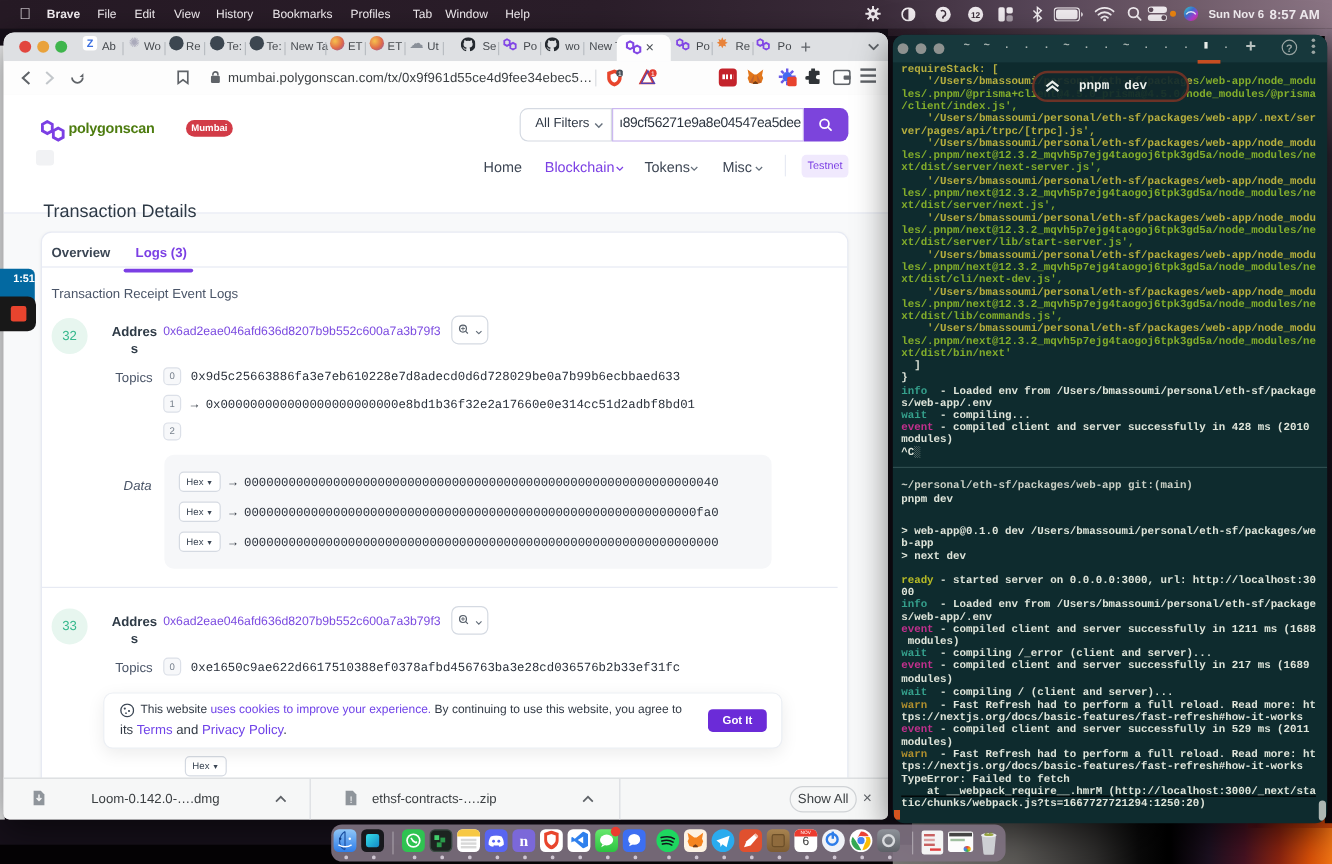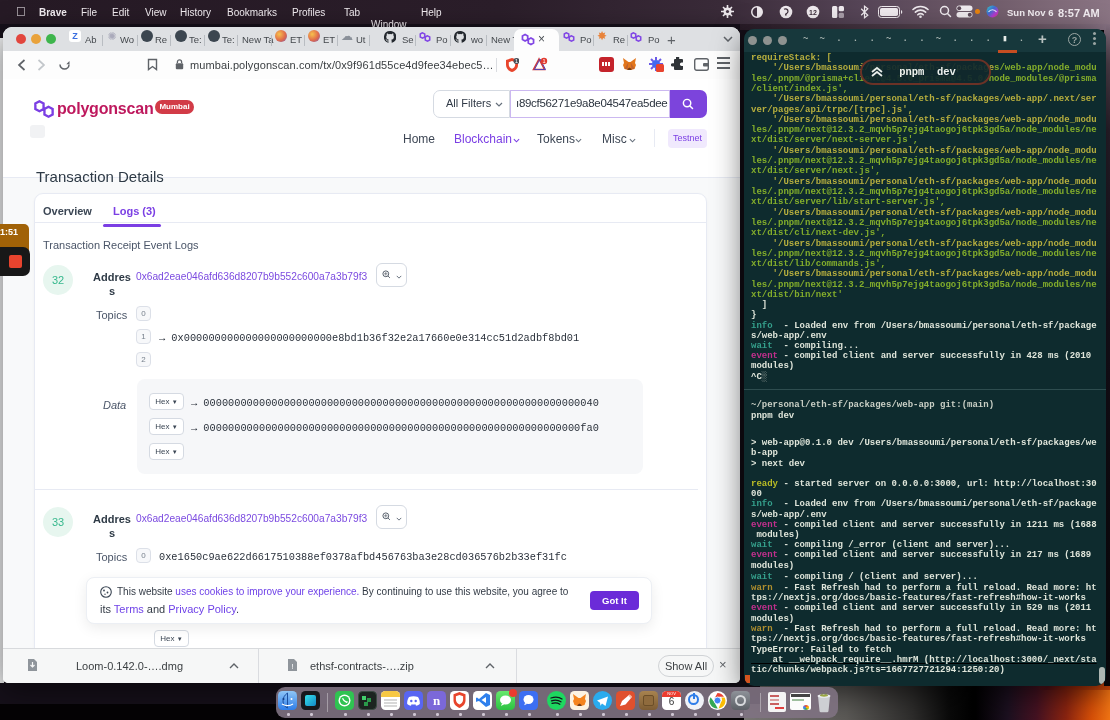--- a/index.html
+++ b/index.html
@@ -54,22 +54,22 @@
 .yl { color:#b6ae3e; } .gr { color:#83ad2b; } .wh { color:#dfe5da; }
 .cy { color:#35a08c; } .mg { color:#c2308d; } .rd { color:#b8bb26; }
 .wa { color:#b08f2e; } .gy { color:#c9cfc5; }
 
 
 #dock { position:absolute; left:276px; top:687px; width:562px; height:31px; border-radius:9px;
   background:rgba(128,114,130,.9); }
 .dicon { position:absolute; top:4px; width:19px; height:19px; border-radius:4.5px; }
 
 
-#loomtime { position:absolute; left:0; top:224px; width:29px; height:35px; background:#a16207;
-  border-radius:0 5px 5px 0; color:#fff; font-size:9px; font-weight:bold; text-align:left; line-height:17px; }
+#loomtime { position:absolute; left:0; top:224px; width:29px; height:35px; background:#0369a1;
+  border-radius:0 5px 5px 0; color:#fff; font-size:9px; font-weight:bold; text-align:right; line-height:17px; }
 #loomstop { position:absolute; left:0; top:247px; width:30px; height:29px; background:#181818; border-radius:0 7px 7px 0; }
 #loomstop div { position:absolute; left:9px; top:8px; width:13px; height:13px; background:#e8442e; border-radius:2px; }
 </style>
 </head>
 <body>
 <div id="desktop"></div>
 <div id="glow"></div>
 <div id="glow2"></div>
 <div id="deskleft"></div>
 <div style="position:absolute;left:1104px;top:24px;width:6px;height:662px;background:linear-gradient(180deg,#877283 0%,#5a4a56 6%,#2e2430 16%,#1b1420 40%,#120d14 70%,#0c080c 100%);"></div>
@@ -78,21 +78,21 @@
 <div id="menubar">
   <div class="mi" style="left:16px;top:4px;font-size:13px;"></div>
   <div class="mi" style="left:39px;font-weight:bold;">Brave</div>
   <div class="mi" style="left:81px;">File</div>
   <div class="mi" style="left:112px;">Edit</div>
   <div class="mi" style="left:145px;">View</div>
   <div class="mi" style="left:180px;">History</div>
   <div class="mi" style="left:227px;">Bookmarks</div>
   <div class="mi" style="left:292px;">Profiles</div>
   <div class="mi" style="left:344px;">Tab</div>
-  <div class="mi" style="left:371px;margin-top:12px;">Window</div>
+  <div class="mi" style="left:371px;">Window</div>
   <div class="mi" style="left:421px;">Help</div>
 
   <svg class="abs" style="left:721px;top:5px;" width="13" height="13" viewBox="0 0 13 13">
       <circle cx="6.5" cy="6.5" r="4" fill="#efeaee"></circle>
       <g stroke="#efeaee" stroke-width="1.6">
         <path d="M6.5 0v13M0 6.5h13M2 2l9 9M11 2l-9 9"></path>
       </g>
       <circle cx="6.5" cy="6.5" r="1.6" fill="#473847"></circle>
     </svg>
   <svg class="abs" style="left:751px;top:6px;" width="12" height="12" viewBox="0 0 12 12">
@@ -275,21 +275,21 @@
         <rect x="0.7" y="0.7" width="13.6" height="11.6" rx="2" stroke="#5f6368" stroke-width="1.4" fill="none"></rect>
         <rect x="9" y="5" width="6" height="3.4" rx="1" fill="#5f6368"></rect>
       </svg>
     <div class="abs" style="left:714px;top:6px;width:13px;height:2px;background:#5f6368;box-shadow:0 5px 0 #5f6368,0 10px 0 #5f6368;"></div>
   </div>
   <div id="page">
     <div id="pghead">
       <svg class="abs" style="left:30px;top:20px;" width="22" height="20" viewBox="0 0 24 22">
           <path fill="none" stroke="#7b3fe4" stroke-width="2.6" d="M7 2.5L2.5 5v6L7 13.5 11.5 11V5zM17 8.5L12.5 11v6l4.5 2.5L21.5 17v-6z"></path>
         </svg>
-      <div class="abs" style="left:54px;top:21px;font-size:16px;font-weight:bold;color:#be185d;letter-spacing:-.2px;">polygonscan</div>
+      <div class="abs" style="left:54px;top:21px;font-size:12px;font-weight:bold;color:#4d7c0f;letter-spacing:-.2px;">polygonscan</div>
       <div class="abs" style="left:152px;top:21px;width:39px;height:14px;background:#d23b47;border-radius:7px;color:#fff;font-size:8px;font-weight:bold;text-align:center;line-height:14px;">Mumbai</div>
       <div class="abs" style="left:27px;top:46px;width:15px;height:13px;background:#f1f2f4;border-radius:3px;"></div>
 
       <div class="abs" style="left:430px;top:11px;width:77px;height:28px;background:#fff;border:1px solid #d5dae2;border-radius:7px 0 0 7px;"></div>
       <div class="abs" style="left:443px;top:18px;font-size:11px;color:#313a47;">All Filters</div>
       <svg class="abs" style="left:492px;top:23px;" width="8" height="5" viewBox="0 0 8 5">
           <path d="M1 1l3 3 3-3" stroke="#66707c" stroke-width="1.2" fill="none"></path>
         </svg>
       <div class="abs" style="left:507px;top:11px;width:160px;height:28px;background:#fff;border:1px solid #cbb8f0;"></div>
       <div class="abs" style="left:513px;top:18px;font-size:11.5px;color:#2c343f;letter-spacing:-.3px;">ı89cf56271e9a8e04547ea5dee</div>
@@ -332,31 +332,33 @@
         <circle cx="5.5" cy="5.5" r="4.2" stroke="#555e69" stroke-width="1.4" fill="none"></circle>
         <path d="M8.8 8.8l2.6 2.6" stroke="#555e69" stroke-width="1.4"></path>
         <path d="M5.5 3v5M3 5.5h5" stroke="#555e69" stroke-width="1"></path>
       </svg>
     <svg class="abs" style="left:393px;top:196px;" width="6" height="4" viewBox="0 0 8 5">
         <path d="M1 1l3 3 3-3" stroke="#66707c" stroke-width="1.3" fill="none"></path>
       </svg>
 
     <div class="abs" style="left:93px;top:230px;font-size:11px;color:#4a5568;">Topics</div>
     <div class="tbadge" style="left:133px;top:227px;">0</div>
+    <div class="hex" style="left:156px;top:230px;">0x9d5c25663886fa3e7eb610228e7d8adecd0d6d728029be0a7b99b6ecbbaed633</div>
     <div class="tbadge" style="left:133px;top:250px;">1</div>
     <div class="hex" style="left:156px;top:253px;">→ 0x000000000000000000000000e8bd1b36f32e2a17660e0e314cc51d2adbf8bd01</div>
     <div class="tbadge" style="left:133px;top:273px;">2</div>
 
     <div class="abs" style="left:100px;top:320px;font-size:11px;font-style:italic;color:#4a5568;">Data</div>
     <div class="abs" style="left:134px;top:300px;width:506px;height:95px;background:#f6f7f9;border-radius:8px;"></div>
     <div class="hexbtn" style="left:146px;top:314px;">Hex <span style="font-size:6px;">▼</span></div>
     <div class="hex" style="left:188px;top:318px;">→ 0000000000000000000000000000000000000000000000000000000000000040</div>
     <div class="hexbtn" style="left:146px;top:339px;">Hex <span style="font-size:6px;">▼</span></div>
     <div class="hex" style="left:188px;top:343px;">→ 0000000000000000000000000000000000000000000000000000000000000fa0</div>
     <div class="hexbtn" style="left:146px;top:364px;">Hex <span style="font-size:6px;">▼</span></div>
+    <div class="hex" style="left:188px;top:368px;">→ 0000000000000000000000000000000000000000000000000000000000000000</div>
     <div class="abs" style="left:31px;top:410px;width:664px;height:1px;background:#e7eaf3;"></div>
 
     <div class="abs" style="left:40px;top:428px;width:30px;height:30px;border-radius:50%;background:#e7f6ef;color:#37b88d;font-size:11px;text-align:center;line-height:30px;">33</div>
     <div class="abs" style="left:87px;top:433px;width:44px;font-size:11px;font-weight:bold;color:#2e3a46;text-align:center;word-break:break-all;line-height:14px;">Address</div>
     <div class="abs" style="left:133px;top:434px;font-size:10.2px;color:#7b4ae0;">0x6ad2eae046afd636d8207b9b552c600a7a3b79f3</div>
     <div class="abs" style="left:373px;top:426px;width:31px;height:24px;background:#fff;border:1px solid #d5dae2;border-radius:6px;"></div>
     <svg class="abs" style="left:379px;top:433px;" width="9" height="9" viewBox="0 0 13 13">
         <circle cx="5.5" cy="5.5" r="4.2" stroke="#555e69" stroke-width="1.4" fill="none"></circle>
         <path d="M8.8 8.8l2.6 2.6" stroke="#555e69" stroke-width="1.4"></path>
         <path d="M5.5 3v5M3 5.5h5" stroke="#555e69" stroke-width="1"></path>

